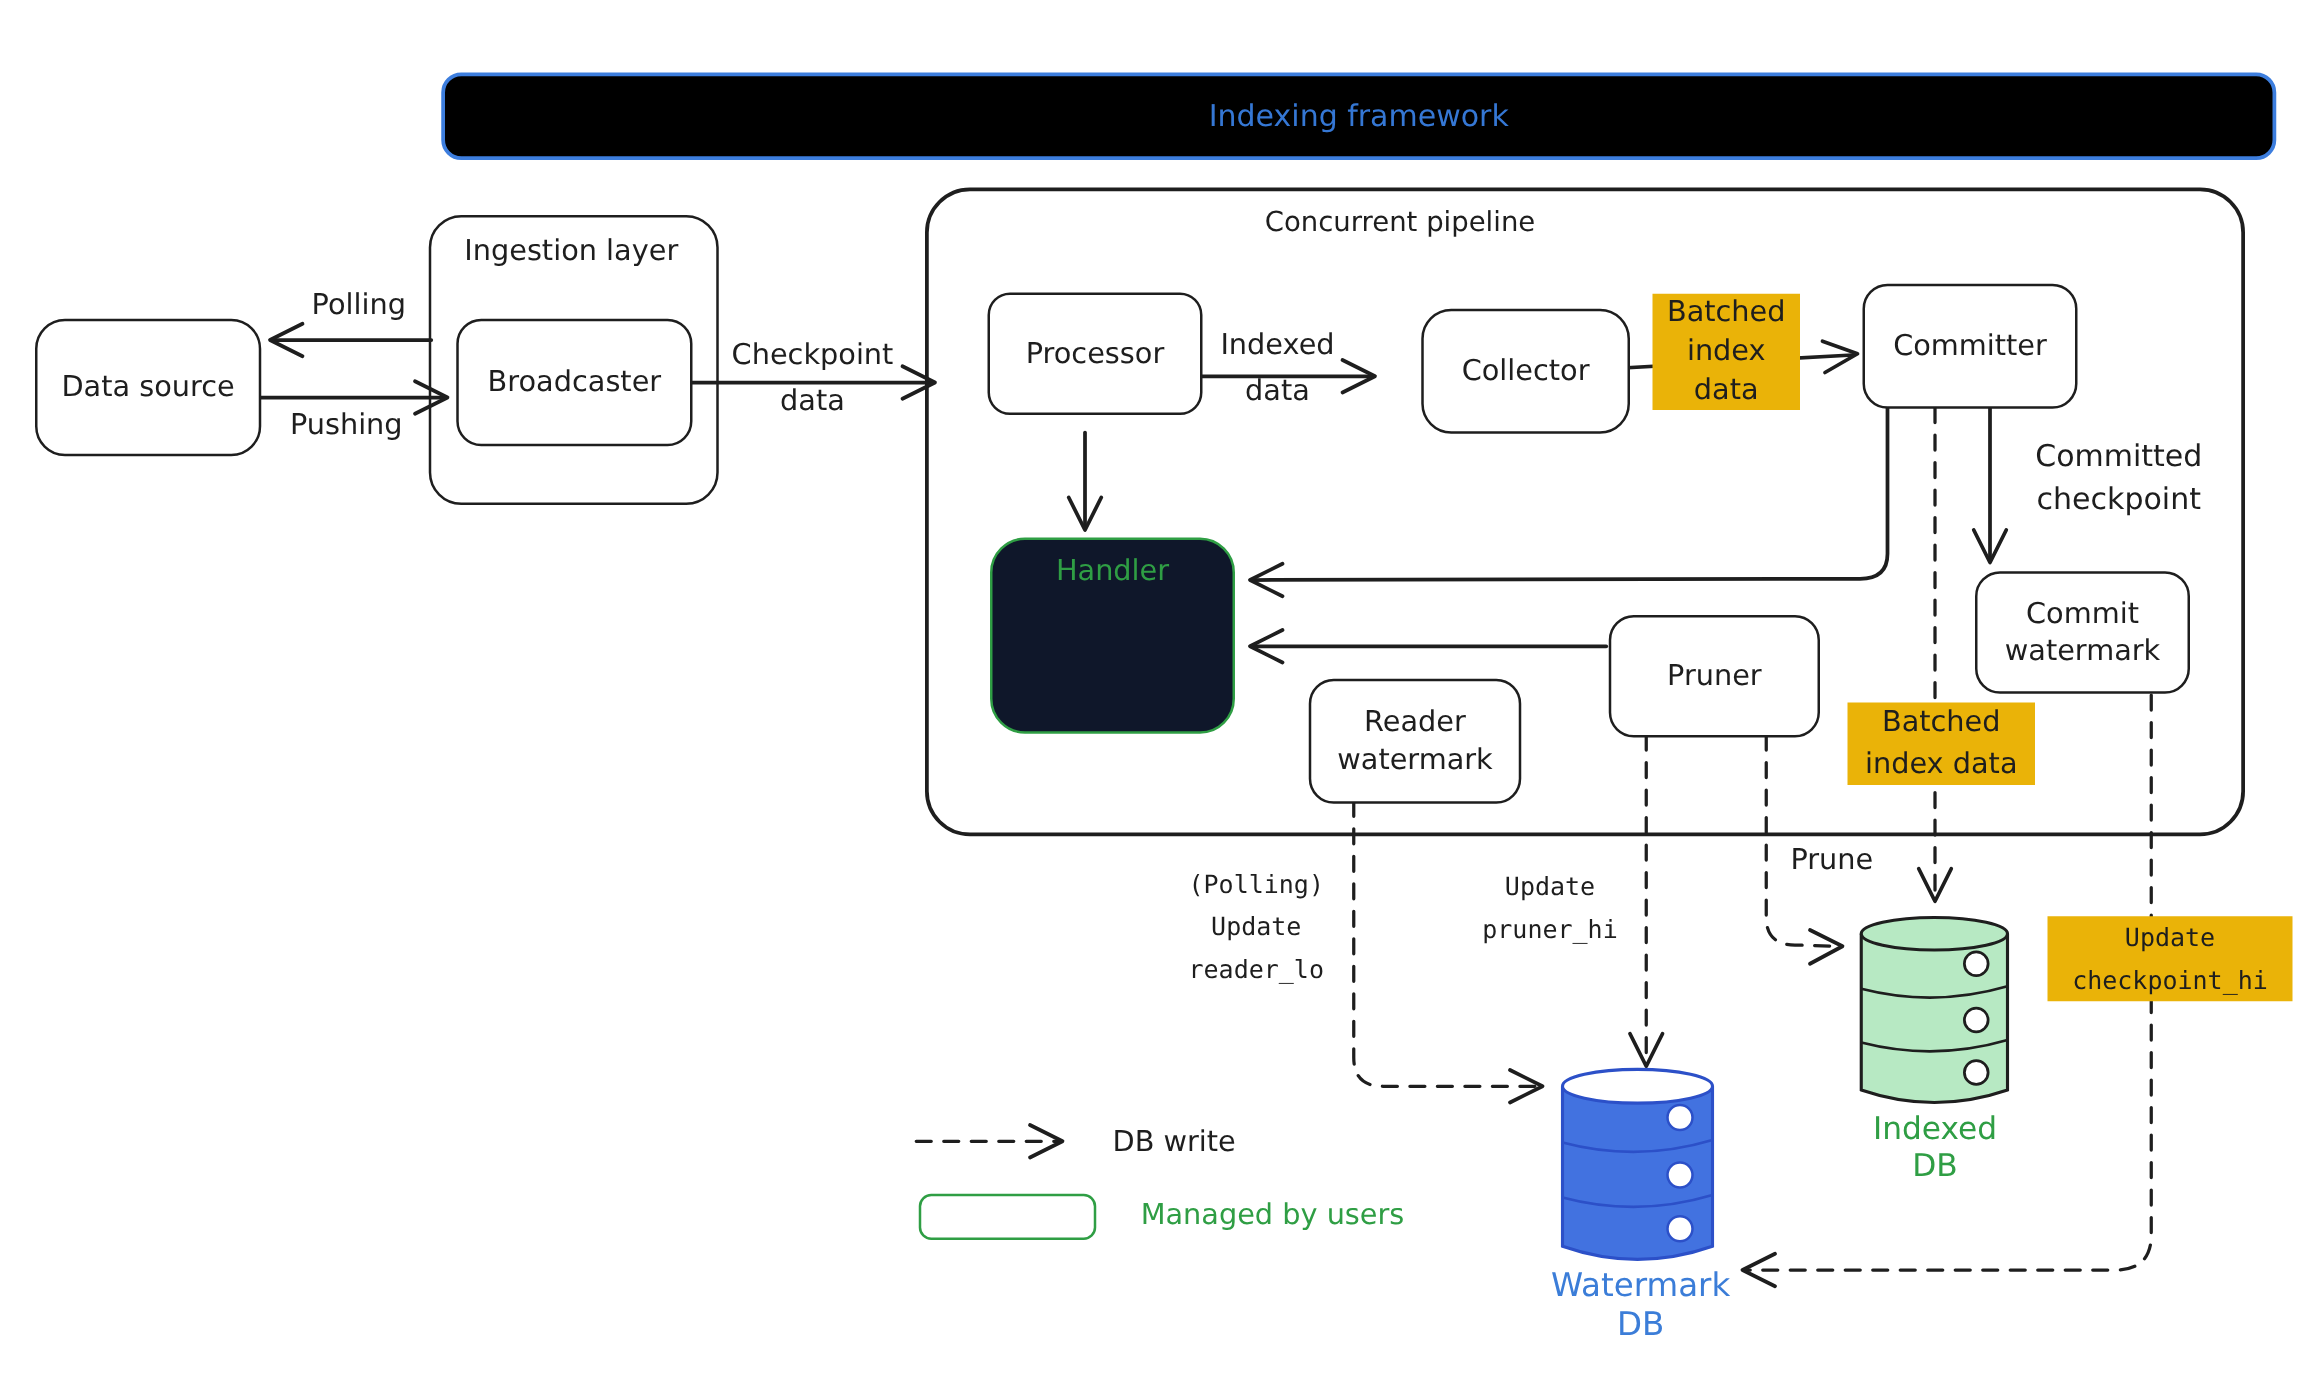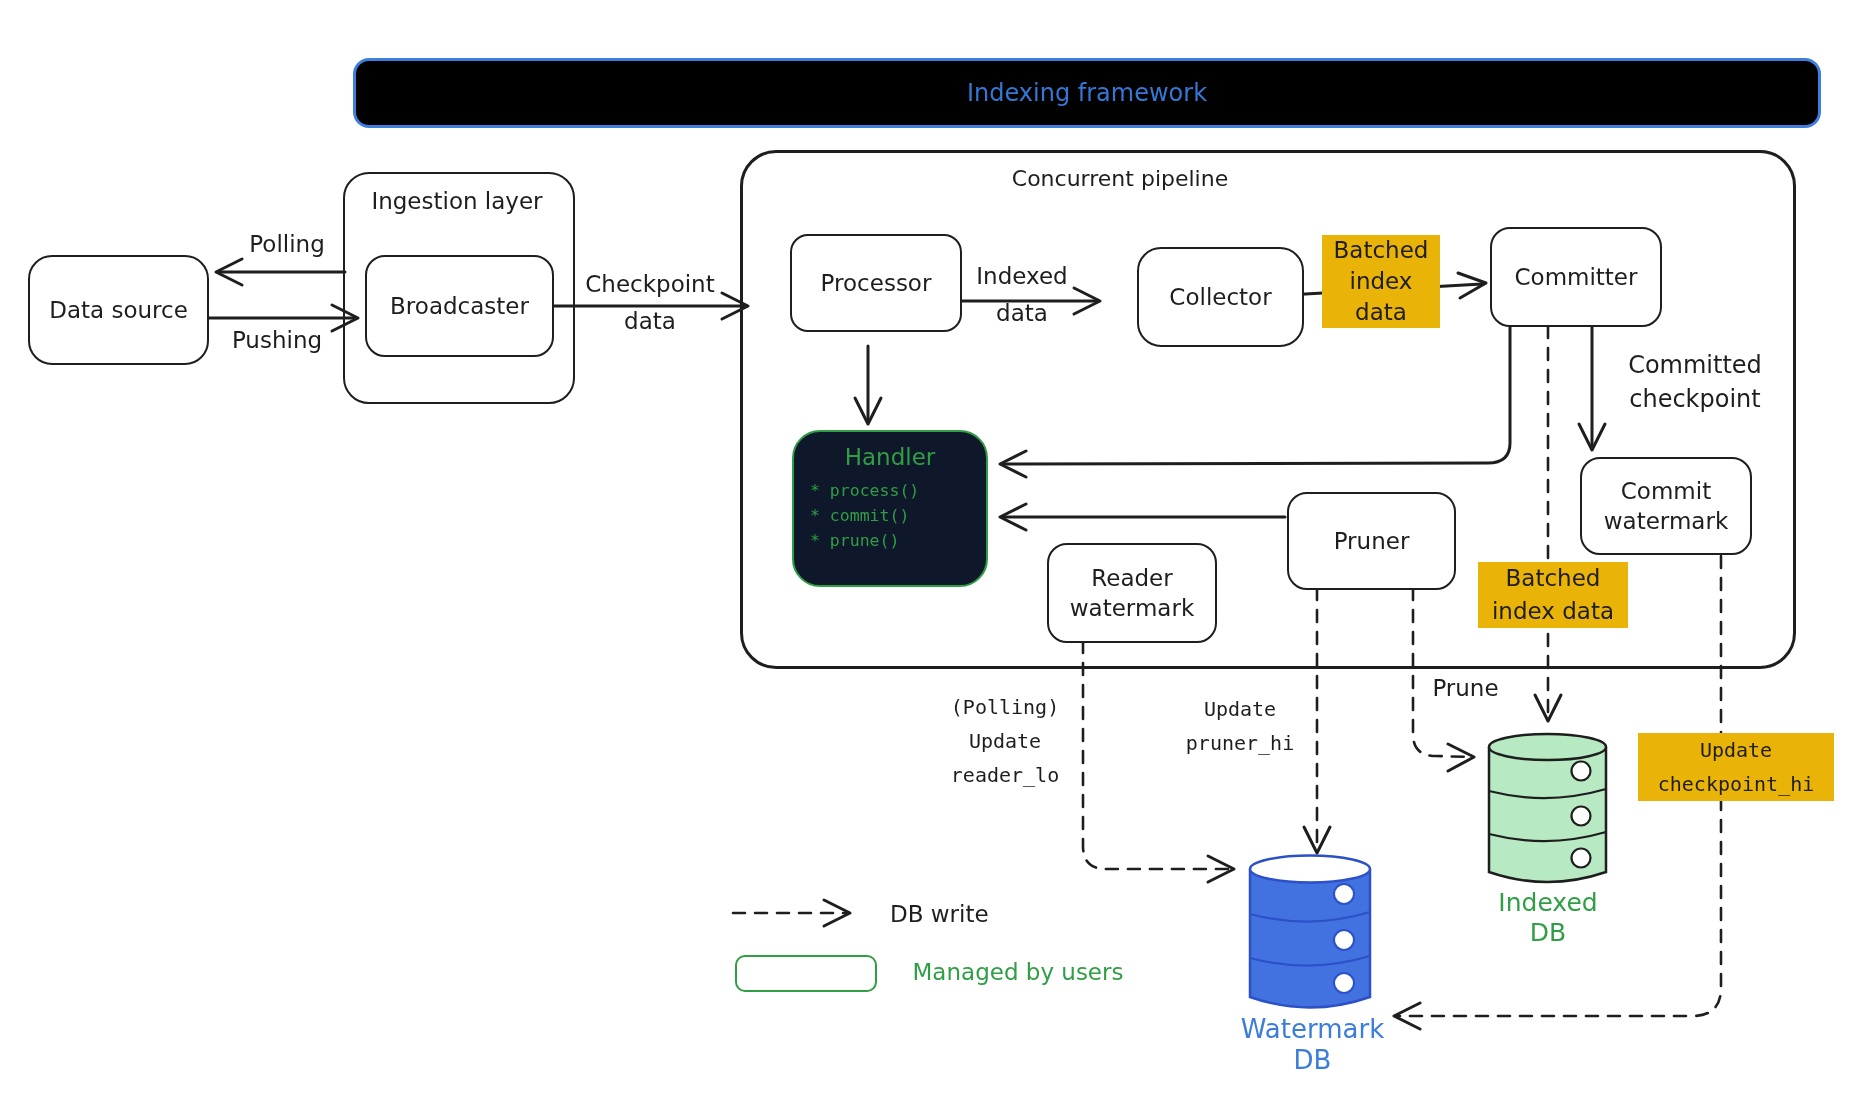--- a/index.html
+++ b/index.html
@@ -103,25 +103,20 @@
 <div class="node" style="left:1105px;top:247px;width:163px;height:96px;border-radius:24px;margin-left:32px;">
   <span>Collector</span>
 </div>
 
 <div class="node" style="left:1490px;top:227px;width:168px;height:96px;">
   <span>Committer</span>
 </div>
 
 <div id="handler">
   <span class="htitle">Handler</span>
-  <ul>
-    <li>* process()</li>
-    <li>* commit()</li>
-    <li>* prune()</li>
-  </ul>
 </div>
 
 <div class="node" style="left:1287px;top:492px;width:165px;height:94px;">
   <span>Pruner</span>
 </div>
 
 <div class="node" style="left:1047px;top:543px;width:166px;height:96px;line-height:30px;">
   <span>Reader
 watermark</span>
 </div>

